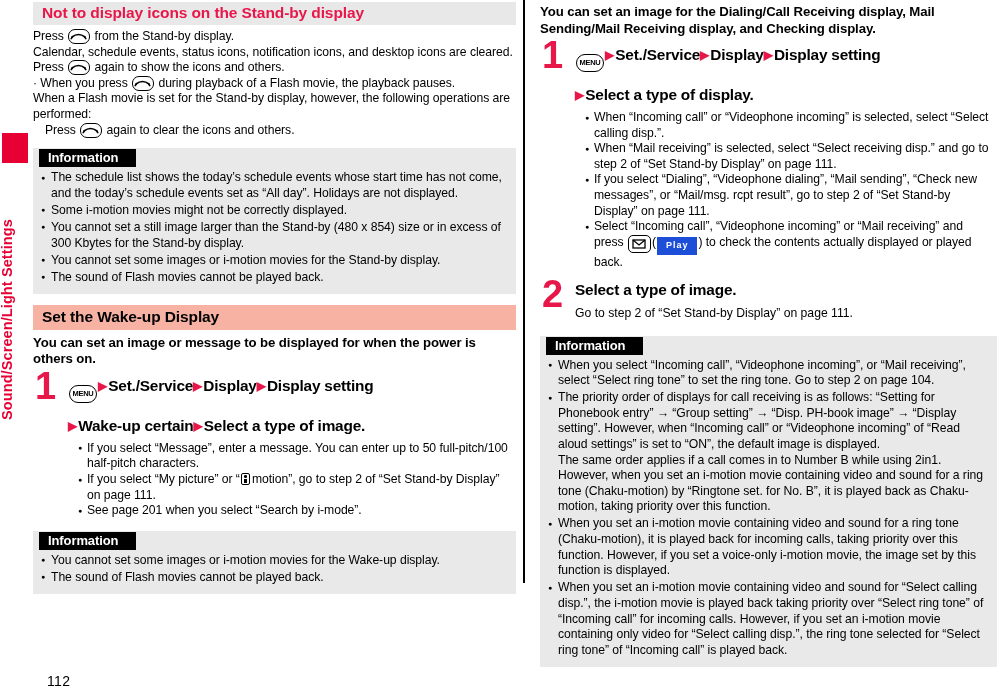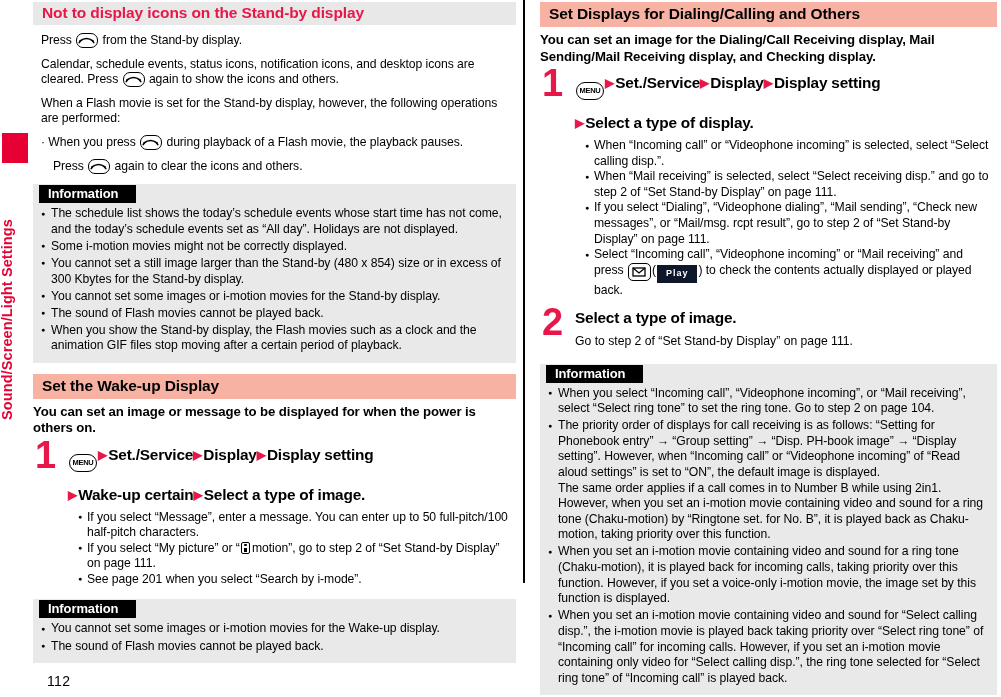--- a/index.html
+++ b/index.html
@@ -75,21 +75,21 @@
     margin: 0 0 5px 0;
     letter-spacing: -0.1px;
   }
 
   
   .body-text {
     font-size: 12.2px;
     line-height: 15.6px;
     letter-spacing: -0.05px;
   }
-  .body-text p { margin: 8px; }
+  .body-text p { margin: 0; }
   .intro-bold {
     font-size: 13.2px;
     font-weight: bold;
     line-height: 16.5px;
     margin: 2px 0 1px 0;
     letter-spacing: -0.1px;
   }
 
   
   .step {
@@ -214,21 +214,21 @@
     width: 23px; height: 18px;
     border: 1.5px solid #000;
     border-radius: 5px;
     position: relative;
     margin: 0 1px;
     background: #fff;
   }
   .softkey {
     display: inline-block;
     vertical-align: -2px;
-    background: #0f172a;
+    background: #1d4ed8;
     color: #fff;
     font-size: 9px;
     font-weight: bold;
     padding: 1px 9px 2px 9px;
     letter-spacing: 1px;
     margin: 0 1px;
   }
   .imot {
     display: inline-block;
     vertical-align: -2px;
@@ -306,32 +306,32 @@
         <span>Calendar, schedule events, status icons, notification icons, and desktop icons are cleared. Press</span>
         <span class="key">
           <svg width="19" height="12" viewBox="0 0 19 12">
               <path d="M3 7 Q9.5 2 16 7" stroke="#000" stroke-width="1.6" fill="none" stroke-linecap="round"></path>
               <path d="M3.2 7.2 L2.2 8.6" stroke="#000" stroke-width="1.6" stroke-linecap="round"></path>
               <path d="M15.8 7.2 L16.8 8.6" stroke="#000" stroke-width="1.6" stroke-linecap="round"></path>
             </svg>
         </span>
         <span>again to show the icons and others.</span>
       </p>
-      <p>When a Flash movie is set for the Stand-by display, however, the following operations are performed:</p>
       <p>
         <span>· When you press</span>
         <span class="key">
           <svg width="19" height="12" viewBox="0 0 19 12">
               <path d="M3 7 Q9.5 2 16 7" stroke="#000" stroke-width="1.6" fill="none" stroke-linecap="round"></path>
               <path d="M3.2 7.2 L2.2 8.6" stroke="#000" stroke-width="1.6" stroke-linecap="round"></path>
               <path d="M15.8 7.2 L16.8 8.6" stroke="#000" stroke-width="1.6" stroke-linecap="round"></path>
             </svg>
         </span>
         <span>during playback of a Flash movie, the playback pauses.</span>
       </p>
+      <p>When a Flash movie is set for the Stand-by display, however, the following operations are performed:</p>
       <p style="padding-left:12px">
         <span>Press</span>
         <span class="key">
           <svg width="19" height="12" viewBox="0 0 19 12">
               <path d="M3 7 Q9.5 2 16 7" stroke="#000" stroke-width="1.6" fill="none" stroke-linecap="round"></path>
               <path d="M3.2 7.2 L2.2 8.6" stroke="#000" stroke-width="1.6" stroke-linecap="round"></path>
               <path d="M15.8 7.2 L16.8 8.6" stroke="#000" stroke-width="1.6" stroke-linecap="round"></path>
             </svg>
         </span>
         <span>again to clear the icons and others.</span>
@@ -339,21 +339,20 @@
     </div>
 
     <div class="info-box">
       <div class="info-title">Information</div>
       <ul>
         <li>The schedule list shows the today’s schedule events whose start time has not come, and the today’s schedule events set as “All day”. Holidays are not displayed.</li>
         <li>Some i-motion movies might not be correctly displayed.</li>
         <li>You cannot set a still image larger than the Stand-by (480 x 854) size or in excess of 300 Kbytes for the Stand-by display.</li>
         <li>You cannot set some images or i-motion movies for the Stand-by display.</li>
         <li>The sound of Flash movies cannot be played back.</li>
-        <li>When you show the Stand-by display, the Flash movies such as a clock and the animation GIF files stop moving after a certain period of playback.</li>
       </ul>
     </div>
 
     <div class="h-pink" style="margin-top:11px">Set the Wake-up Display</div>
 
     <div class="intro-bold">You can set an image or message to be displayed for when the power is others on.</div>
 
     <div class="step">
       <div class="step-num">1</div>
       <div class="step-head">
@@ -373,21 +372,20 @@
       <div class="info-title">Information</div>
       <ul>
         <li>You cannot set some images or i-motion movies for the Wake-up display.</li>
         <li>The sound of Flash movies cannot be played back.</li>
       </ul>
     </div>
   </div>
 
   <div class="col-right">
 
-    <div class="h-pink">Set Displays for Dialing/Calling and Others</div>
 
     <div class="intro-bold">You can set an image for the Dialing/Call Receiving display, Mail Sending/Mail Receiving display, and Checking display.</div>
 
     <div class="step">
       <div class="step-num">1</div>
       <div class="step-head">
         <span class="key-menu">MENU</span><span class="arrow arr-r">▶</span><span>Set./Service</span><span class="arrow arr-r">▶</span><span>Display</span><span class="arrow arr-r">▶</span><span>Display setting</span>
         <span class="ln2"><span class="arrow arr-r">▶</span><span>Select a type of display.</span></span>
       </div>
       <ul class="bul">

